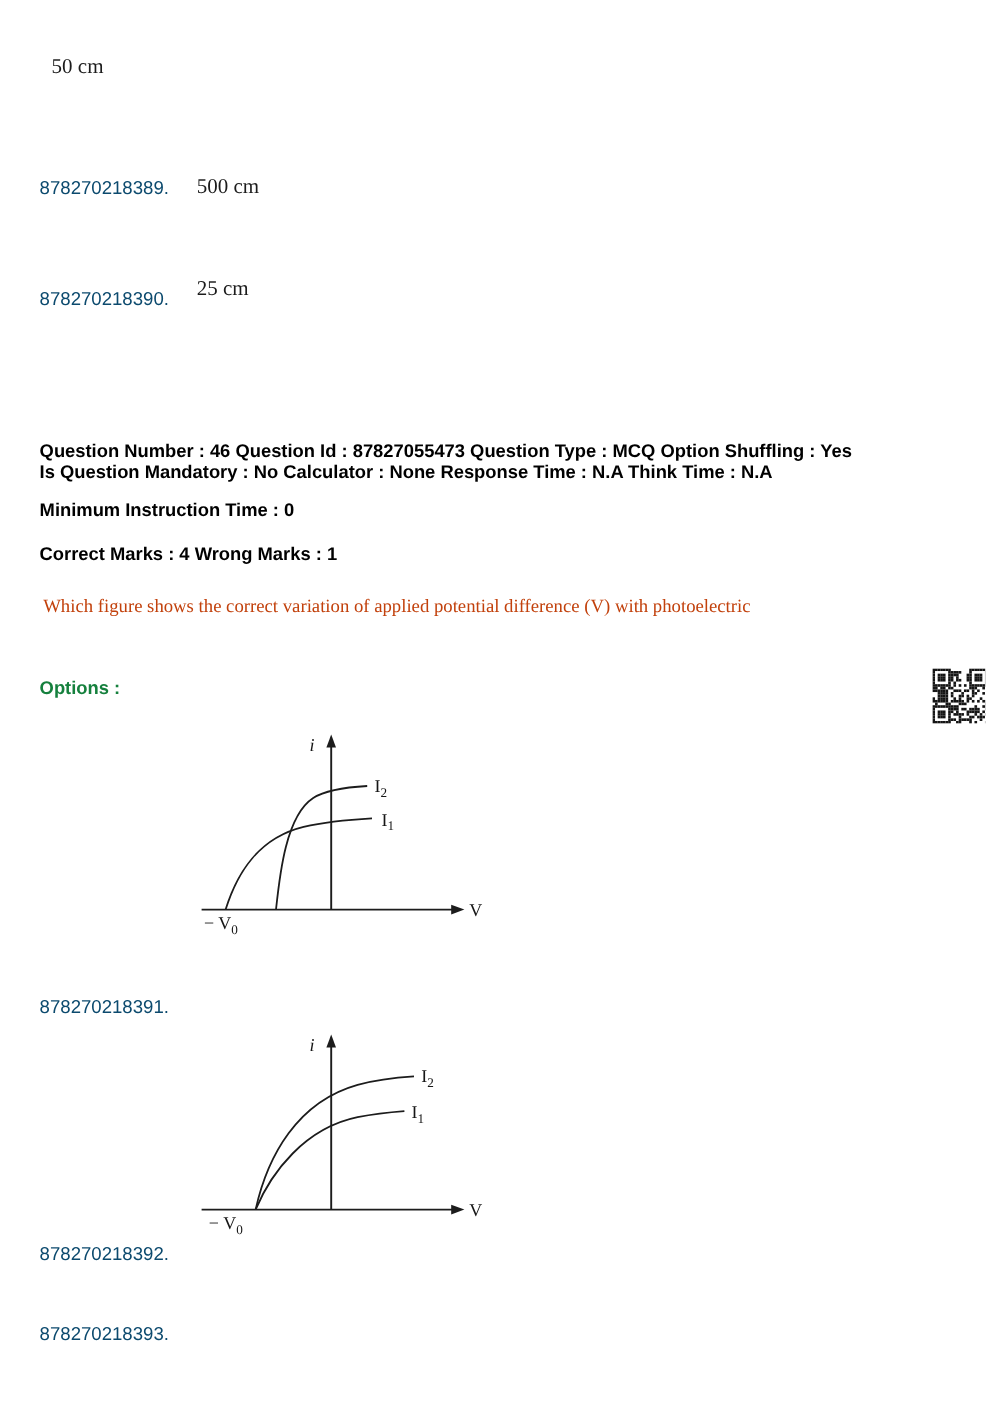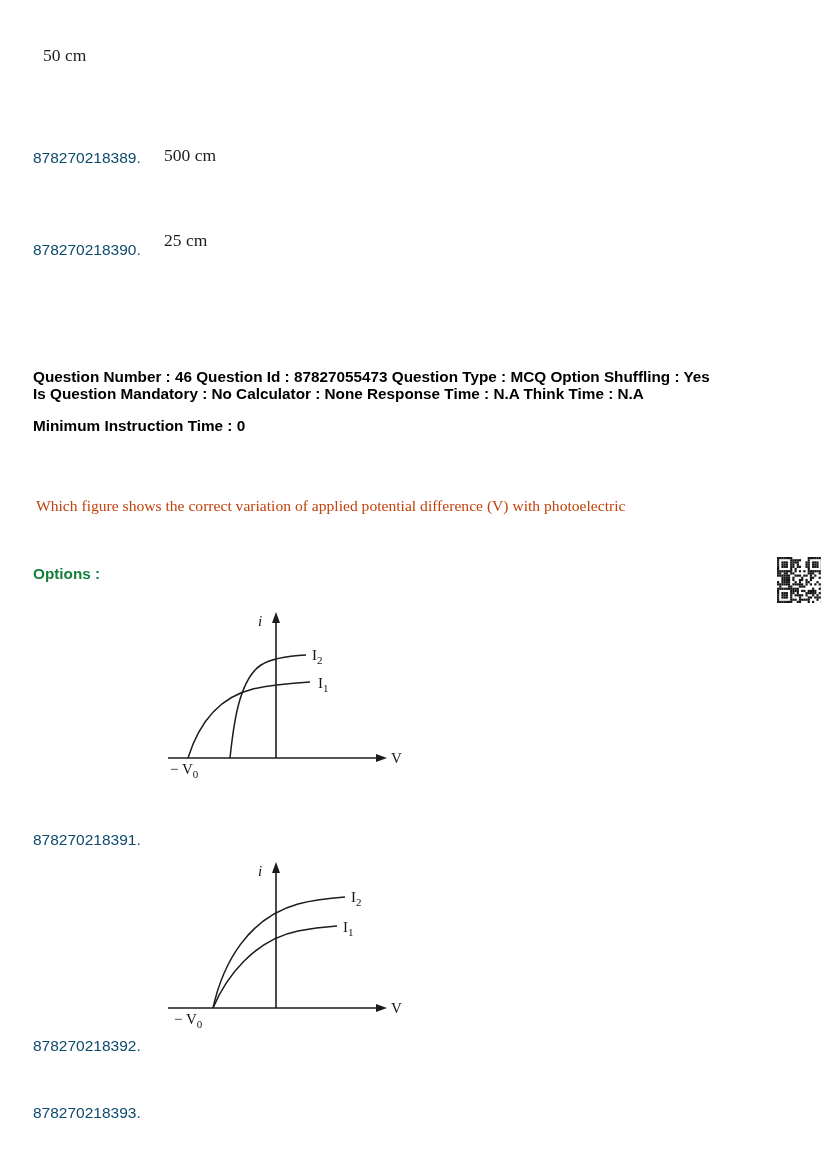--- a/index.html
+++ b/index.html
@@ -32,20 +32,21 @@
 
   <span class="abs opt-id" style="left:33px; top:149px;">878270218389.</span>
   <span class="abs serif-val" style="left:164px; top:145px;">500 cm</span>
 
   <span class="abs opt-id" style="left:33px; top:241px;">878270218390.</span>
   <span class="abs serif-val" style="left:164px; top:230px;">25 cm</span>
 
   <div class="meta" style="top:352px;margin-top:16px;">Question Number : 46 Question Id : 87827055473 Question Type : MCQ Option Shuffling : Yes</div>
   <div class="meta" style="top:385px;">Is Question Mandatory : No Calculator : None Response Time : N.A Think Time : N.A</div>
   <div class="meta" style="top:417px;">Minimum Instruction Time : 0</div>
+  <div class="meta" style="top:454px;">Correct Marks : 4 Wrong Marks : 1</div>
 
   <div class="qtext" style="left:36px; top:493px;">
     <div>Which figure shows the correct variation of applied potential difference (V) with photoelectric</div>
   </div>
 
   <div class="abs options-label" style="left:33px; top:565px;">Options :</div>
 
   <svg class="qr" style="left:777px; top:557px;" width="46" height="46" viewBox="0 0 46 46">
       <rect x="0.00" y="0.00" width="2.19" height="2.19"></rect>
       <rect x="2.19" y="0.00" width="2.19" height="2.19"></rect>

